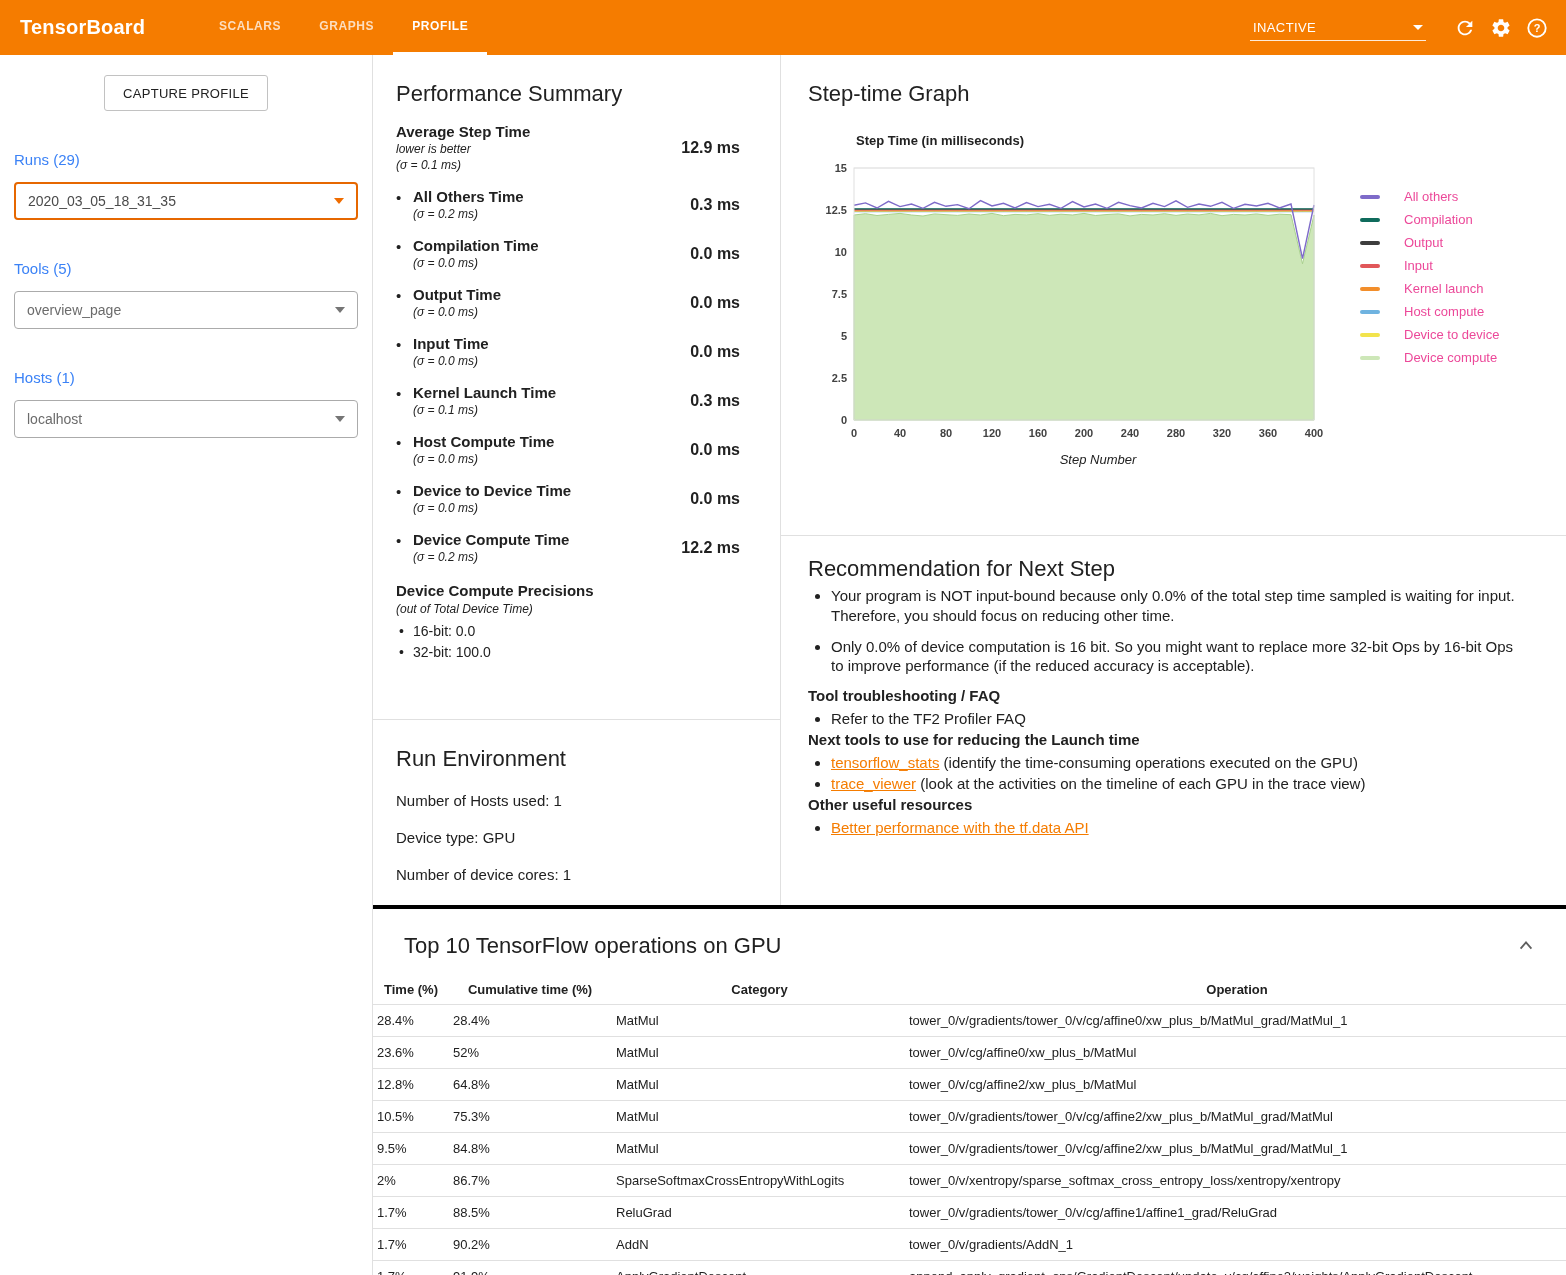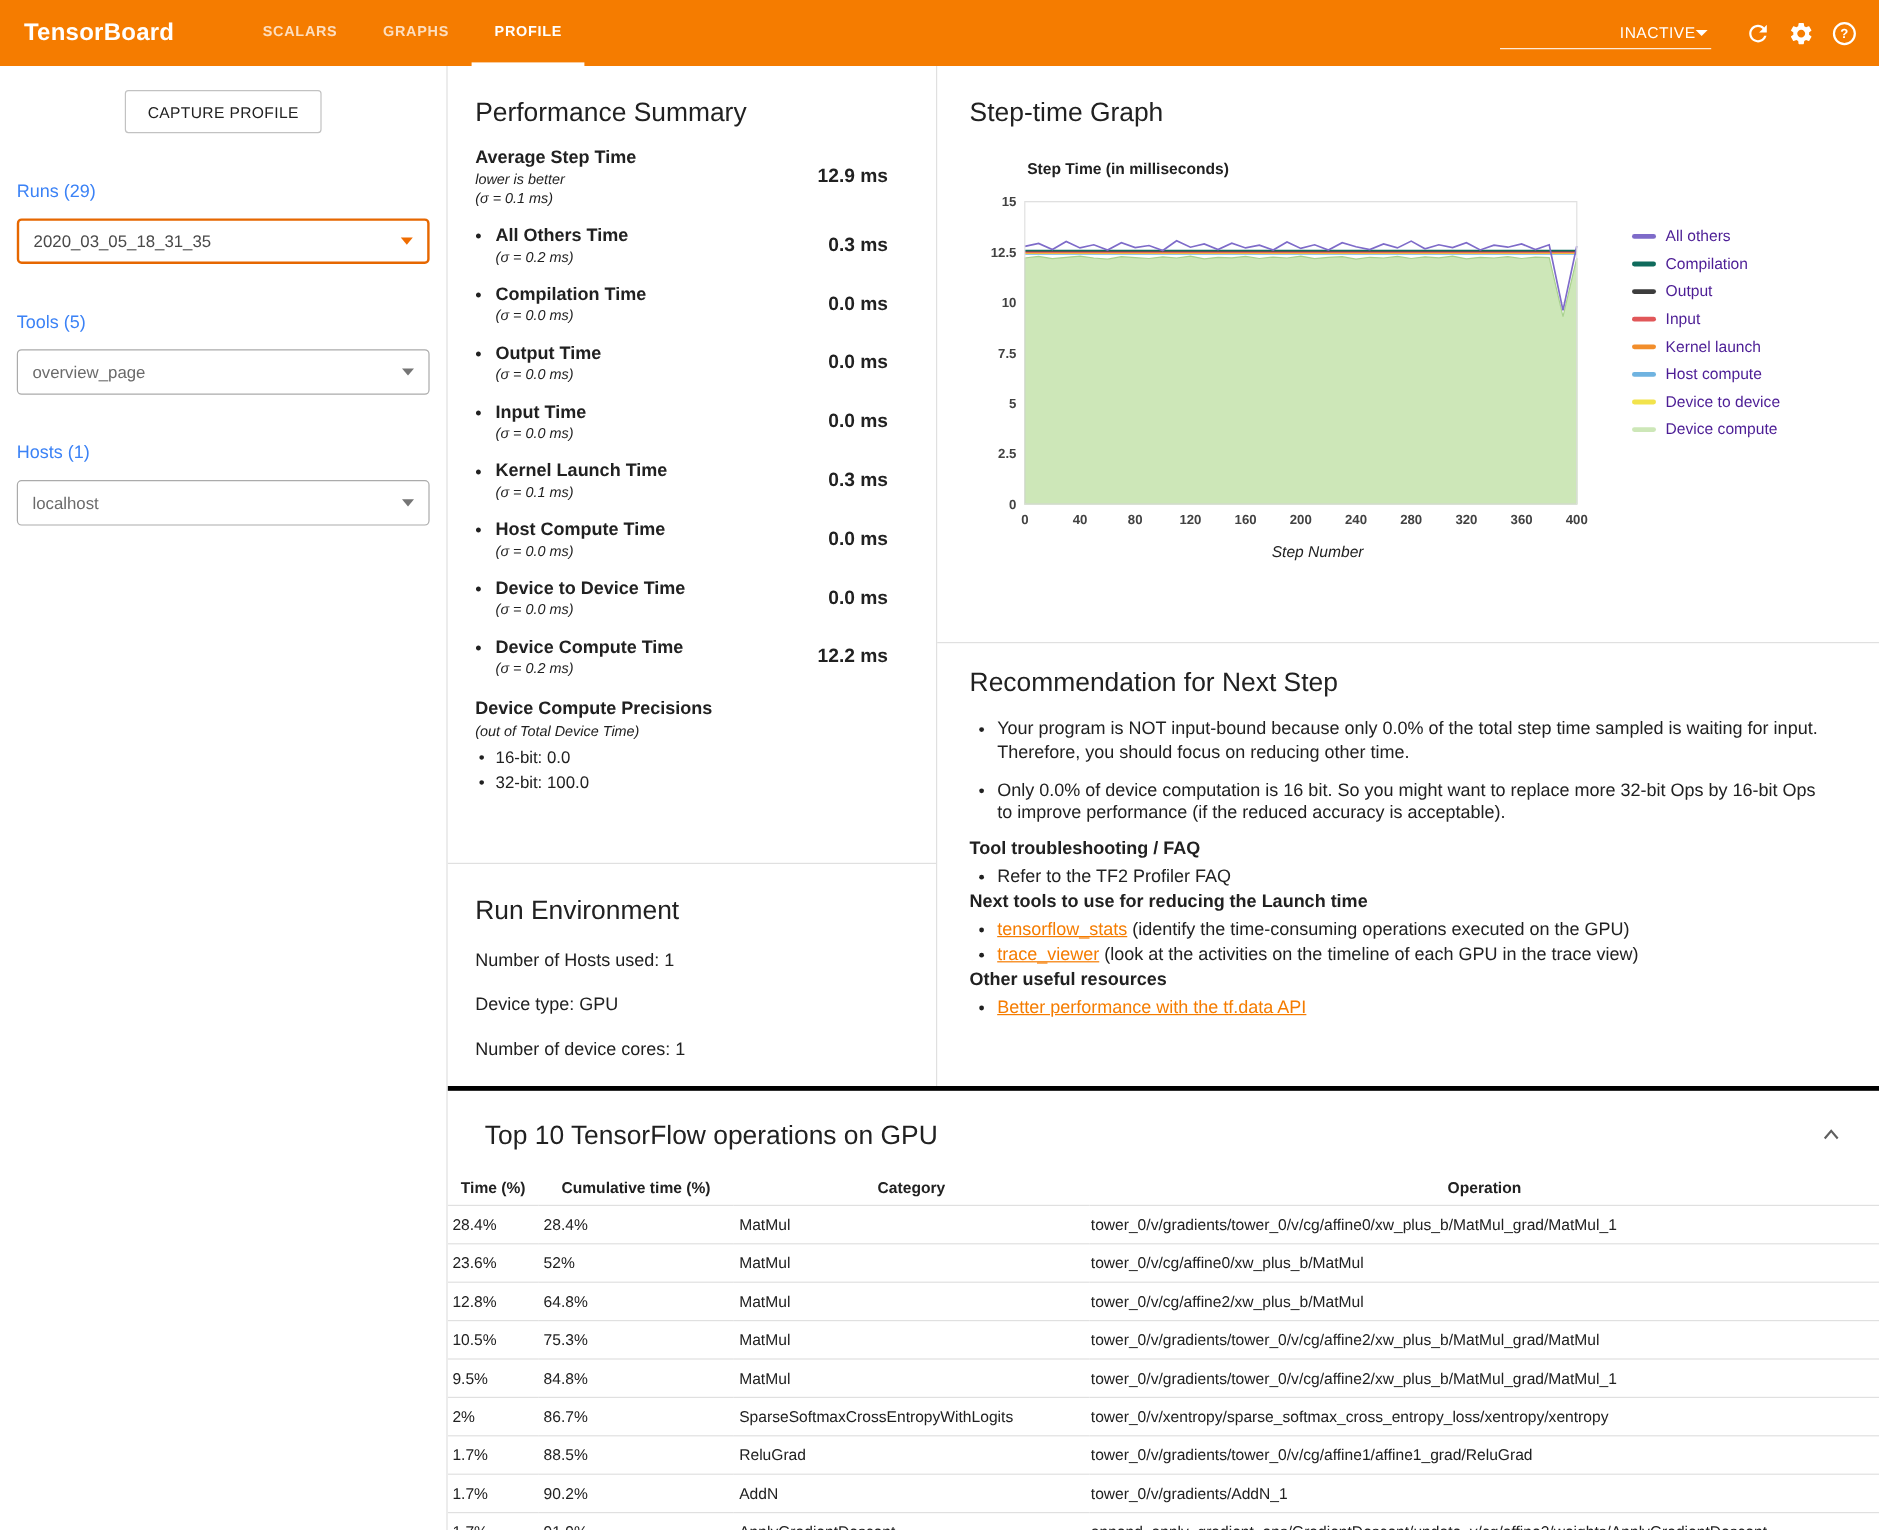--- a/index.html
+++ b/index.html
@@ -6,21 +6,21 @@
   html,body{width:1566px;height:1275px}
   body{font-family:"Liberation Sans",sans-serif;color:#212121;background:#fff;overflow:hidden}
 
   
   .header{height:55px;background:#f57c00;display:flex;align-items:center;color:#fff;padding:0 18px 0 20px}
   .brand{font-size:20px;font-weight:bold;letter-spacing:.2px;width:118px}
   .tabs{display:flex;height:100%;margin-left:62px}
   .tab{display:flex;align-items:center;padding:0 19px;font-size:12px;font-weight:bold;letter-spacing:.6px;color:rgba(255,255,255,.75);cursor:pointer;border-bottom:3px solid transparent}
   .tab.active{color:#fff;border-bottom-color:#fff}
   .header-right{margin-left:auto;display:flex;align-items:center}
-  .status-select{width:176px;display:flex;align-items:center;justify-content:flex-end;border-bottom:1px solid rgba(255,255,255,.85);padding:5px 3px;font-size:13px;letter-spacing:.4px;cursor:pointer;margin-right:14px}
+  .status-select{width:176px;display:flex;align-items:center;justify-content:space-between;border-bottom:1px solid rgba(255,255,255,.85);padding:5px 3px;font-size:13px;letter-spacing:.4px;cursor:pointer;margin-right:14px}
   .caret-white{width:0;height:0;border-left:5px solid transparent;border-right:5px solid transparent;border-top:5px solid #fff}
   .hicon{width:22px;height:22px;margin-left:14px;cursor:pointer;display:flex;align-items:center;justify-content:center}
 
   
   .layout{display:flex;height:1220px}
   .sidebar{width:373px;flex-shrink:0;border-right:1px solid #e0e0e0;padding:20px 14px 0 14px}
   .capture-btn{display:block;margin:0 auto;width:164px;height:36px;background:#fff;border:1px solid #c2c2c2;border-radius:3px;font-size:13px;letter-spacing:.3px;color:#212121;cursor:pointer;font-family:"Liberation Sans",sans-serif}
   .side-group{margin-top:40px}
   .side-label{font-size:15px;color:#3b82f6}
   .side-select{margin-top:14px;height:38px;border:1px solid #ababab;border-radius:4px;display:flex;align-items:center;justify-content:space-between;padding:4px 12px;font-size:14px;color:#6b6b6b;cursor:pointer;background:#fff}
@@ -57,25 +57,25 @@
   .right-col{flex:1;display:flex;flex-direction:column;min-width:0}
   .graph-sec{height:481px;border-bottom:1px solid #e0e0e0;padding:26px 0 0 27px;overflow:hidden}
   .chart-row{display:flex;margin-top:26px}
   .chart-area{width:540px}
   .chart-heading{font-size:13px;font-weight:bold;margin-left:48px}
   .chart-svg{margin-top:8px;display:block}
   .chart-xlabel{font-size:13px;font-style:italic;text-align:center;padding-left:40px;margin-top:4px;color:#212121}
   .legend{margin-left:12px;margin-top:56px}
   .legend-item{display:flex;align-items:center;margin-bottom:8px}
   .legend-swatch{width:20px;height:4px;border-radius:2px;flex-shrink:0}
-  .legend-label{font-size:13px;color:#4c1d95;margin-left:8px;white-space:nowrap}
+  .legend-label{font-size:13px;color:#ec4899;margin-left:24px;white-space:nowrap}
   .tick{font-size:11px;font-weight:bold;fill:#424242;font-family:"Liberation Sans",sans-serif}
 
   .rec-sec{flex:1;padding:20px 46px 0 27px;overflow:hidden}
-  .rec-list{margin-top:16px;padding-left:23px}
+  .rec-list{margin-top:4px;padding-left:23px}
   .rec-list li{font-size:15px;line-height:1.32;margin-bottom:11px;max-width:760px}
   .rec-sub{margin-top:2px}
   .rec-sub h4{font-size:15px;font-weight:bold}
   .rec-sub ul{padding-left:23px;margin-top:4px}
   .rec-sub li{font-size:15px;line-height:1.4}
   a.rec-link{color:#f57c00;text-decoration:underline;cursor:pointer}
 
   
   .top-ops{flex:1;padding-top:24px;overflow:hidden}
   .top-ops-head{display:flex;align-items:center;padding:0 28px 0 31px}

